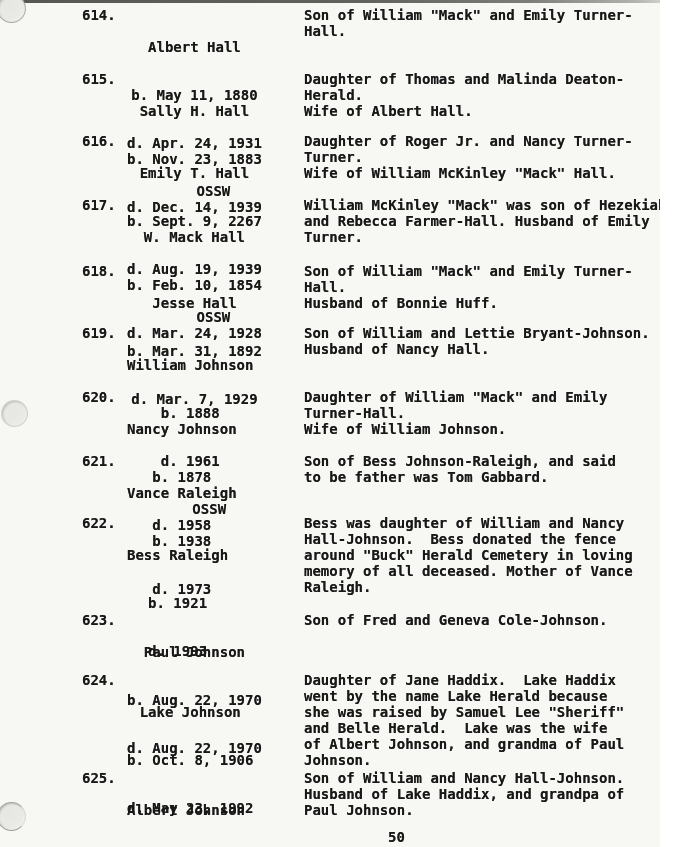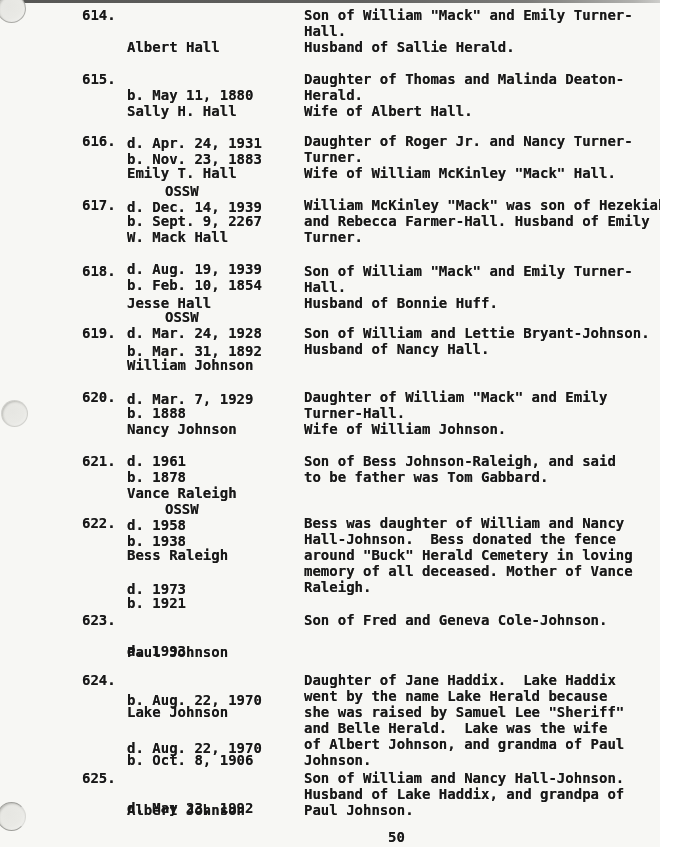--- a/index.html
+++ b/index.html
@@ -47,21 +47,21 @@
     left: 82px;
     top: 0;
     white-space: pre;
   }
   .left-col {
     position: absolute;
     left: 127px;
     top: 0;
     white-space: pre;
   }
-  .left-col .line { height: 16px; }
+  .left-col .line { height: 16px; text-align: center; }
   .left-col .ossw-line { margin-left: 38px; }
   .desc-col {
     position: absolute;
     left: 304px;
     top: 0;
     white-space: pre;
   }
   .desc-col .line { height: 16px; }
   .page-number {
     position: absolute;
@@ -80,21 +80,21 @@
   <div class="punch-hole bottom"></div>
 
   <div id="entries-root">
   <div class="entry" style="top: 7px;">
     <span class="entry-number">614.</span>
     <div class="left-col">
       <div class="line">Albert Hall</div>
       <div class="line">b. May 11, 1880</div>
       <div class="line">d. Apr. 24, 1931</div>
     <div class="line ossw-line">OSSW</div></div>
-    <div class="desc-col"><div class="line">Son of William "Mack" and Emily Turner-</div><div class="line">Hall.</div><div class="line">Husband of Sallie Herald.</div></div>
+    <div class="desc-col"><div class="line">Son of William "Mack" and Emily Turner-</div><div class="line">Hall.</div></div>
   </div>
 
   <div class="entry" style="top: 71px;">
     <span class="entry-number">615.</span>
     <div class="left-col">
       <div class="line">Sally H. Hall</div>
       <div class="line">b. Nov. 23, 1883</div>
       <div class="line">d. Dec. 14, 1939</div>
     </div>
     <div class="desc-col"><div class="line">Daughter of Thomas and Malinda Deaton-</div><div class="line">Herald.</div><div class="line">Wife of Albert Hall.</div></div>

